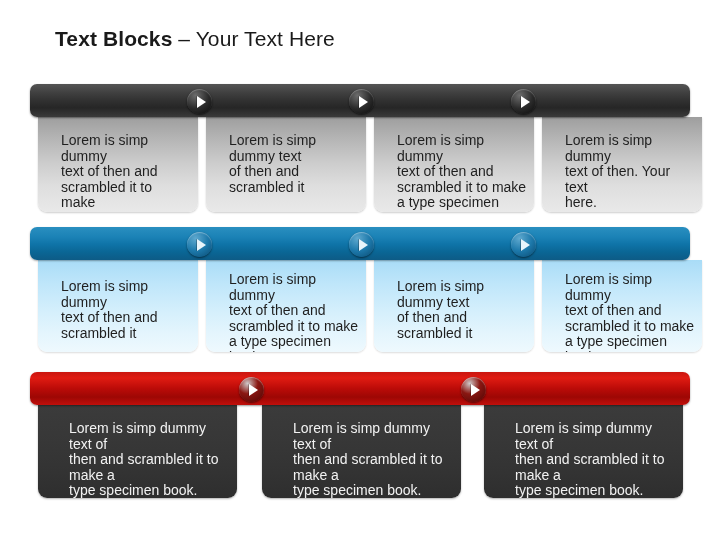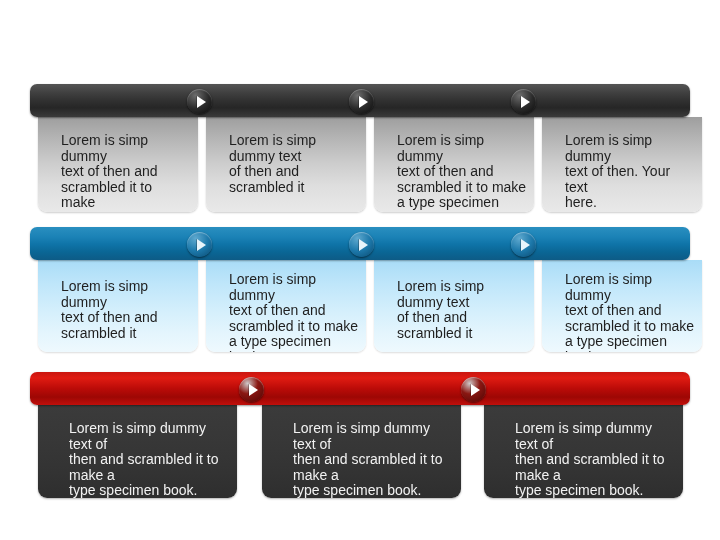--- a/index.html
+++ b/index.html
@@ -104,20 +104,23 @@
     white-space:pre-line;
   }
   .t-dark-ink{color:#1f1f1f;}
   .t-light-ink{color:#f2f2f2;}
 </style>
 </head>
 <body>
 
 <div class="slide">
 
+  <div class="title">
+    <span class="strong">Text Blocks</span><span class="light"> – Your Text Here</span>
+  </div>
 
   <div class="row" style="top:84px;height:128px;">
 
     <div class="bar bar-dark"></div>
 
     <div class="bar-label" style="left:14px;width:160px;">Example Text</div>
     <div class="bar-label" style="left:176px;width:160px;">Example Text</div>
     <div class="bar-label" style="left:338px;width:160px;">Example Text</div>
     <div class="bar-label" style="left:500px;width:160px;">Example Text</div>
 

